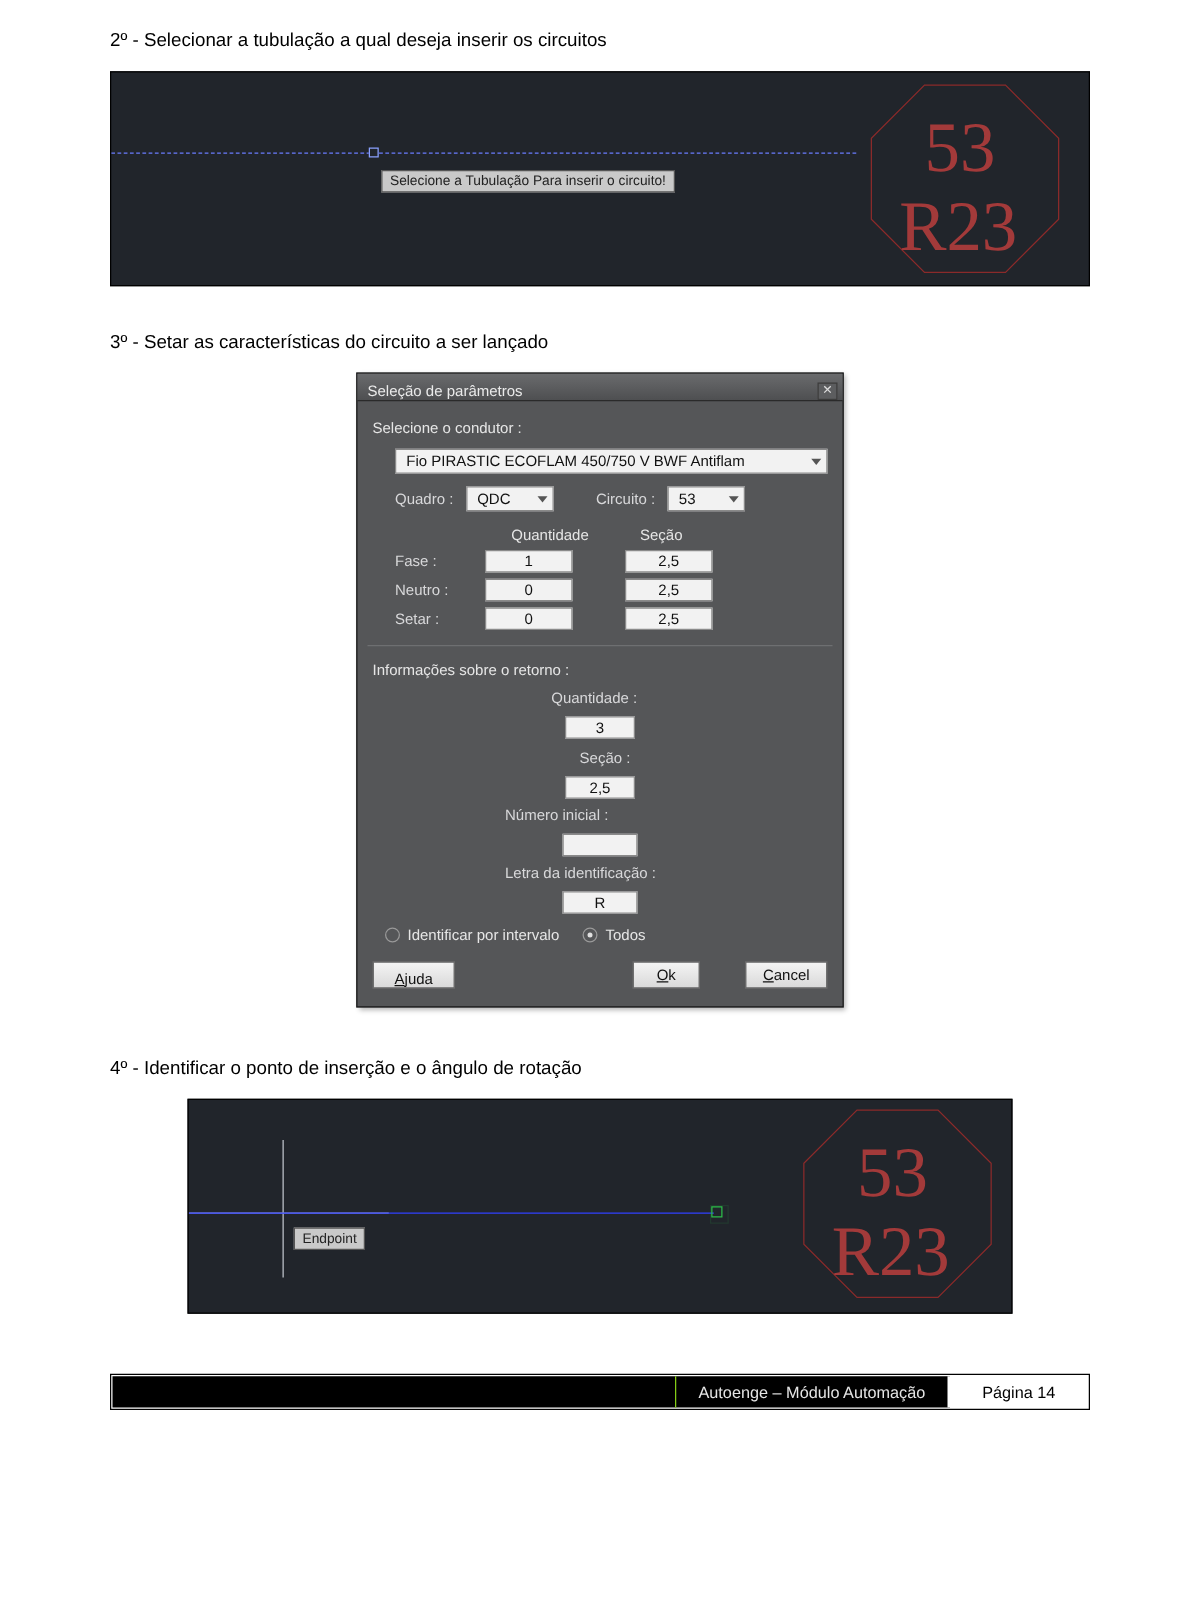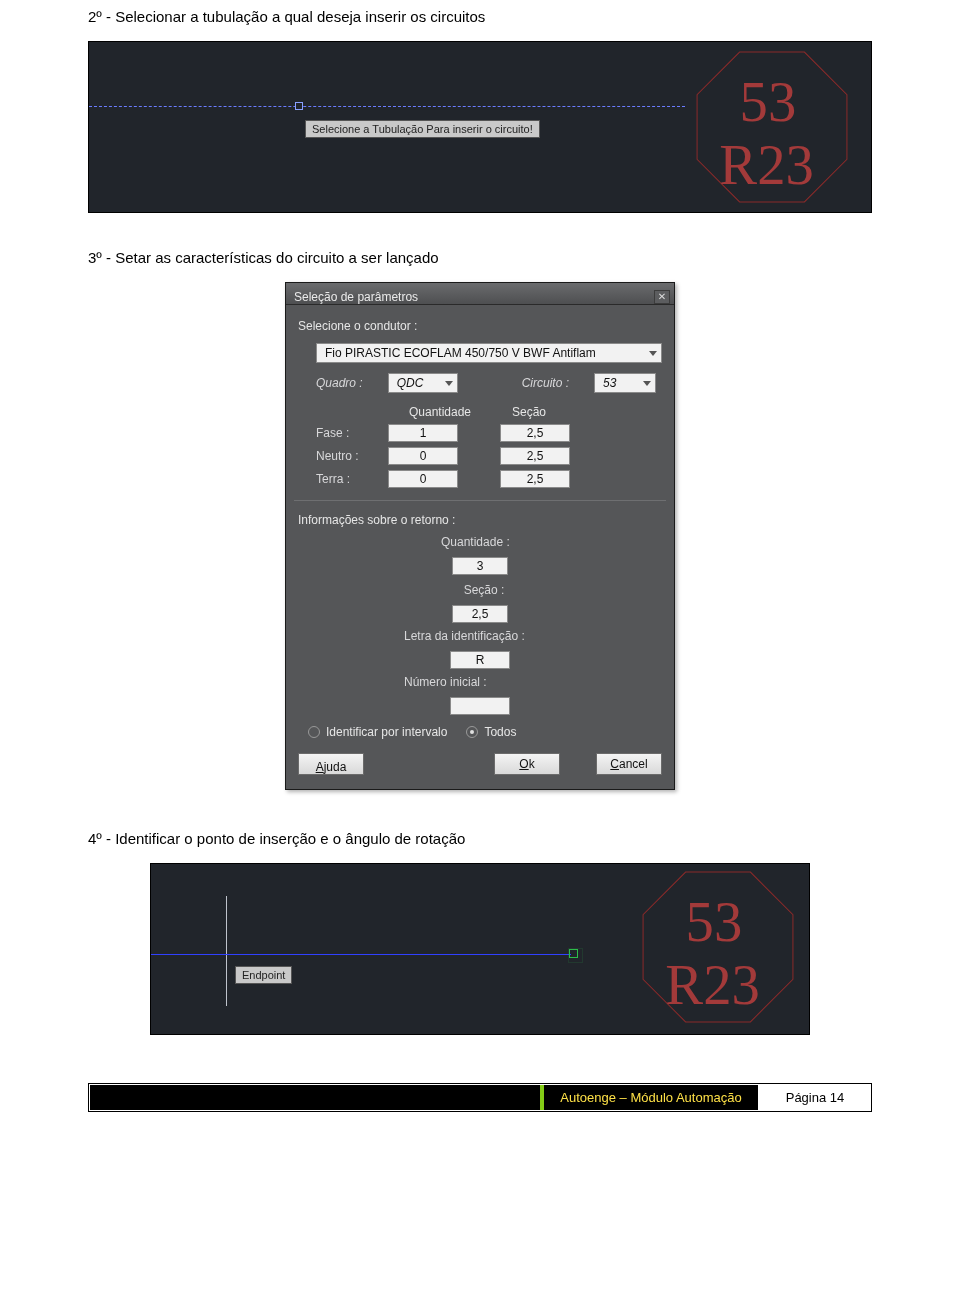--- a/index.html
+++ b/index.html
@@ -1,17 +1,17 @@
 <!DOCTYPE html>
 <html><head>
 <meta charset="utf-8">
 <style>
   * { box-sizing: border-box; }
   body { margin: 0; padding: 0; background: #fff; font-family: "Segoe UI", Tahoma, sans-serif; color: #000; }
-  .page { width: 960px; margin: 0 auto; padding: 8px 88px 0 88px; }
+  .page { width: 960px; margin: 0 auto; padding: 24px 88px 0 88px; }
   .step-heading { font-size: 15px; margin: 0 0 16px 0; font-weight: 400; }
   
   
   .cad-panel { background: #21252b; border: 1px solid #000; position: relative; overflow: hidden; margin-bottom: 36px; }
   .cad1 { height: 172px; }
   .cad2 { height: 172px; width: 660px; margin-left: auto; margin-right: auto; }
   
   .dashed { position:absolute; top: 64px; left: 0; right: 186px; height: 1px; border-top: 1px dashed #6a7cff; }
   .grip { position:absolute; top: 60px; left: 206px; width: 8px; height: 8px; border: 1px solid #8aa1ff; background: #21252b; }
   .tooltip { position:absolute; top: 78px; left: 216px; background: #c9c9c9; border: 1px solid #555; font-size: 11px; padding: 2px 6px; color: #222; }
@@ -61,21 +61,21 @@
   .radio .dot.sel::after { content:""; position:absolute; left:3px; top:3px; width:4px; height:4px; border-radius:50%; background:#e0e0e0; }
   .btns { display:flex; gap:10px; }
   .btn { background: linear-gradient(#f4f4f4,#d9d9d9); color:#111; border:1px solid #6b6b6b; height:22px; font-size:12px; padding:0 10px; display:flex; align-items:center; justify-content:center; cursor:pointer; }
   .btn .ul { text-decoration: underline; }
   .spacer-flex { flex:1; }
   
   
   .footer-wrap { margin-top: 48px; border:1px solid #000; padding:1px; }
   .footer-bar { display:flex; height:25px; }
   .footer-left { flex:1; background:#000; }
-  .footer-mid { width: 220px; background:#000; color:#fde047; display:flex; align-items:center; justify-content:center; font-size:13px; border-left:4px solid #84cc16; border-right:2px solid #fff;text-align:right; }
+  .footer-mid { width: 220px; background:#000; color:#e5e5e5; display:flex; align-items:center; justify-content:center; font-size:13px; border-left:1px solid #84cc16; border-right:2px solid #fff;text-align:right; }
   .footer-right { width:110px; background:#fff; color:#000; display:flex; align-items:center; justify-content:center; font-size:13px; }
 </style>
 </head>
 <body>
 
 <div class="page">
 
   <p class="step-heading">2º  -  Selecionar a tubulação a qual deseja inserir os circuitos</p>
 
   <div class="cad-panel cad1">
@@ -101,21 +101,21 @@
       </div>
       <div class="dlg-body">
         <div class="sect-title lbl">Selecione o condutor :</div>
         <div class="row" style="margin-left:18px;">
           <div class="combo big">
             <span>Fio PIRASTIC ECOFLAM 450/750 V BWF Antiflam</span>
             <span class="caret"></span>
           </div>
         </div>
 
-        <div class="row" style="margin:10px 0 0 18px; gap:25px;font-style:italic;">
+        <div class="row" style="margin:10px 0 0 18px; gap:10px;">
           <span class="lbl-light">Quadro :</span>
           <div class="combo" style="width:70px;">
             <span>QDC</span>
             <span class="caret"></span>
           </div>
           <span style="width:14px;"></span>
           <span class="lbl-light">Circuito :</span>
           <div class="combo" style="width:62px;">
             <span>53</span>
             <span class="caret"></span>
@@ -134,61 +134,61 @@
           <span style="width:22px;"></span>
           <input class="txt" value="2,5" style="">
         </div>
         <div class="rowline" style="margin-left:18px;">
           <span class="rlbl lbl-light">Neutro :</span>
           <input class="txt" value="0" style="">
           <span style="width:22px;"></span>
           <input class="txt" value="2,5" style="">
         </div>
         <div class="rowline" style="margin-left:18px;">
-          <span class="rlbl lbl-light">Terra :</span>
+          <span class="rlbl lbl-light">Setar :</span>
           <input class="txt" value="0" style="">
           <span style="width:22px;"></span>
           <input class="txt" value="2,5" style="">
         </div>
 
         <hr class="hr">
 
         <div class="lbl" style="margin:2px 0 8px 0;">Informações sobre o retorno :</div>
         <div class="retrow">
           <span class="retlbl lbl-light">Quantidade :</span>
           <input class="txt sm" value="3" style="">
           <span class="lbl-light" style="margin-left:8px;">Seção :</span>
           <input class="txt sm" value="2,5" style="">
         </div>
         <div class="retrow">
+          <span class="lbl-light" style="margin-left:18px; width:170px;">Número inicial :</span>
+          <input class="txt sm" style="width: 60px;" value="">
+        </div>
+        <div class="retrow">
           <span class="lbl-light" style="margin-left:18px; width:170px;">Letra da identificação :</span>
           <input class="txt sm" style="width: 60px;" value="R">
-        </div>
-        <div class="retrow">
-          <span class="lbl-light" style="margin-left:18px; width:170px;">Número inicial :</span>
-          <input class="txt sm" style="width: 60px;" value="">
         </div>
 
         <div class="radios">
           <div class="radio">
             <span class="dot"></span>
             <span>Identificar por intervalo</span>
           </div>
           <div class="radio">
             <span class="dot sel"></span>
             <span>Todos</span>
           </div>
         </div>
 
         <div class="btns">
           <div class="btn" style="width:66px;align-items:flex-end;">
               <span><span class="ul">A</span><span>juda</span></span>
             </div>
           <div class="spacer-flex"></div>
-          <div class="btn" style="width:66px;">
+          <div class="btn" style="width:54px;">
               <span><span class="ul">O</span>k</span>
             </div>
           <div class="btn" style="width:66px;margin-left:26px;">
               <span><span class="ul">C</span>ancel</span>
             </div>
         </div>
       </div>
     </div>
   </div>
 

